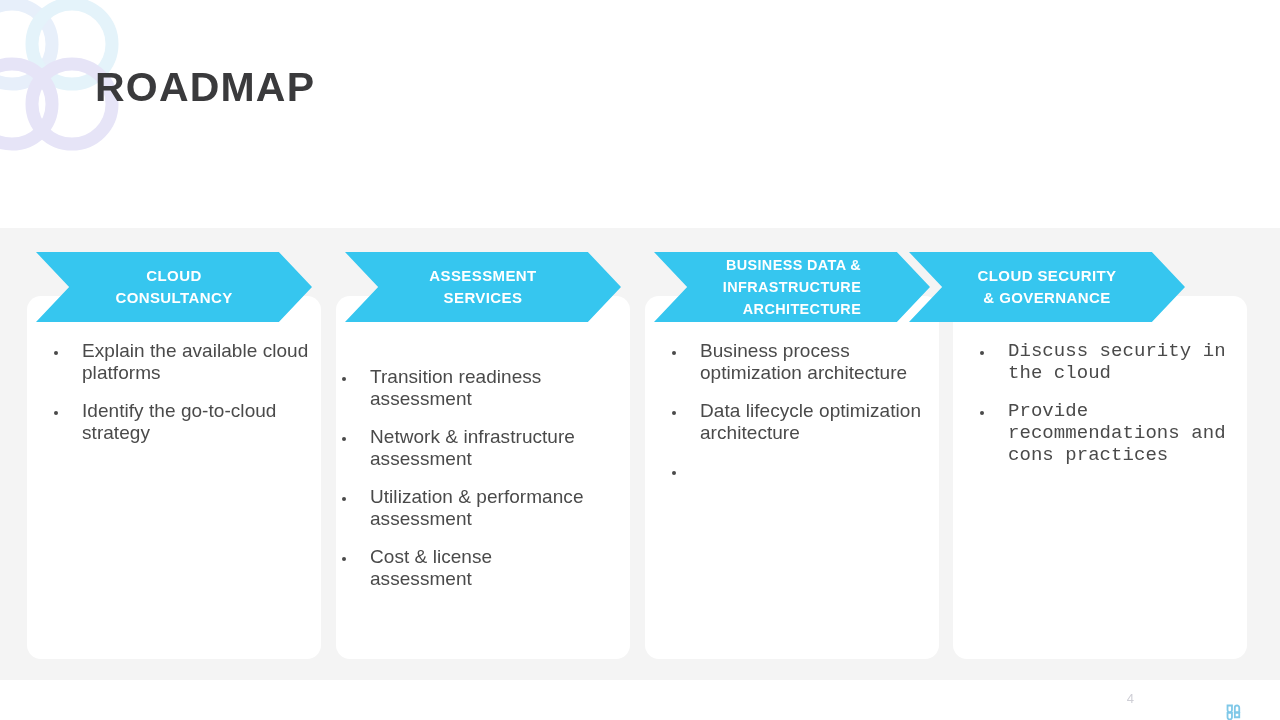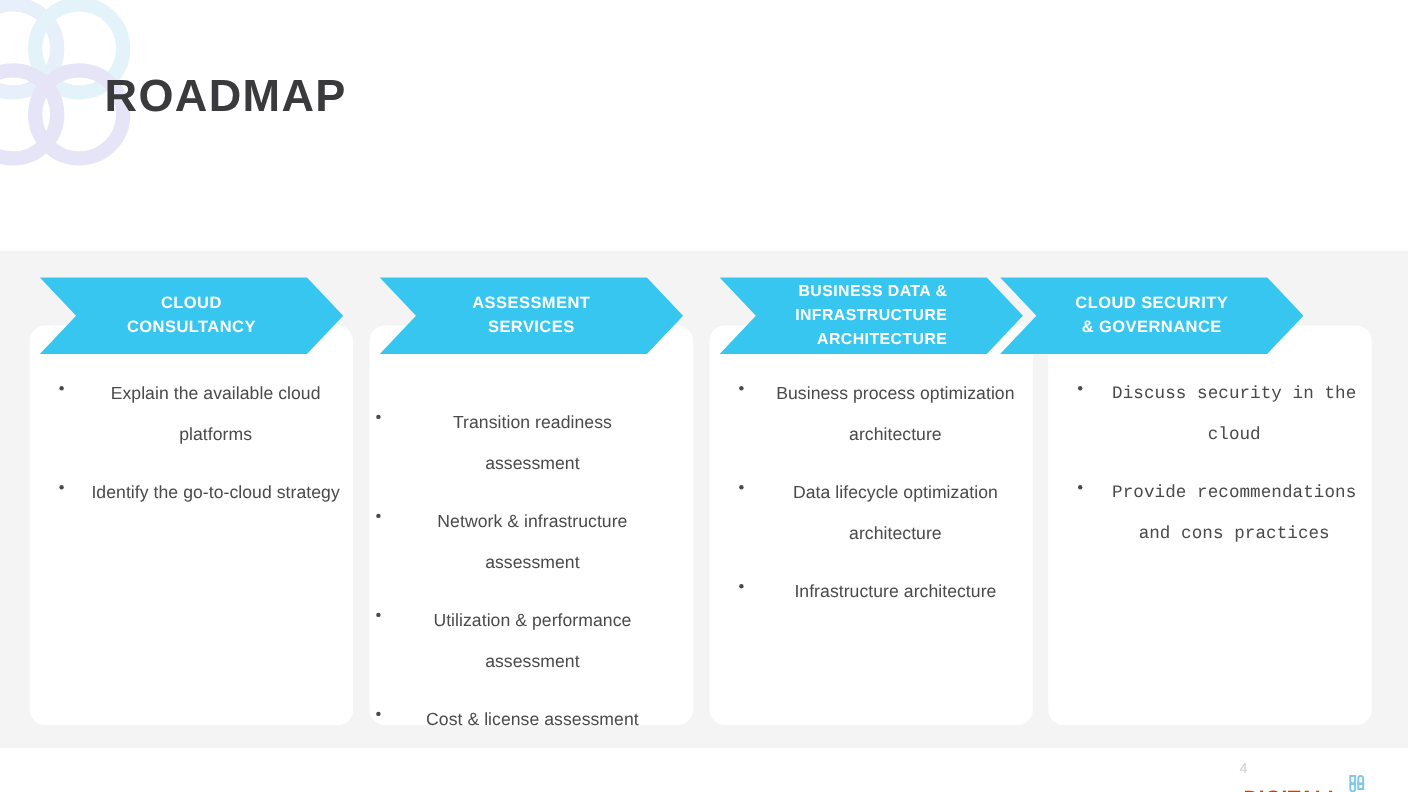--- a/index.html
+++ b/index.html
@@ -118,25 +118,24 @@
 
   .bullets.l1 { left: 40px; }
   .bullets.l2 { left: 328px; margin-top: 26px; }
   .bullets.l3 { left: 658px; }
   .bullets.l4 { left: 966px; font-family: Liberation Mono, monospace; }
 
   .bullet {
     position: relative;
     padding-left: 42px;
     margin-bottom: 16px;
-    font-size: 16px;
-    line-height: 37px;
+    font-size: 19px;
+    line-height: 22px;
     color: #4a4a4a;
     letter-spacing: 0.05px;
-    text-align: center;
   }
 
   .bullet .dot {
     position: absolute;
     left: 14px;
     top: 11px;
     width: 4px;
     height: 4px;
     border-radius: 50%;
     background: #4a4a4a;
@@ -230,21 +229,21 @@
 
     <div class="card c3"></div>
     <div class="banner b3">
       <span class="banner-text">BUSINESS DATA &amp;
 INFRASTRUCTURE
 ARCHITECTURE</span>
     </div>
     <ul class="bullets l3">
       <li class="bullet"><span class="dot"></span><span>Business process optimization architecture</span></li>
       <li class="bullet"><span class="dot"></span><span>Data lifecycle optimization architecture</span></li>
-      <li class="bullet"><span class="dot"></span><span>Infrastructure architecture</span></li>
+      <li class="bullet"><span class="dot"></span></li>
     </ul>
 
     <div class="card c4"></div>
     <div class="banner b4">
       <span class="banner-text">CLOUD SECURITY
 &amp; GOVERNANCE</span>
     </div>
     <ul class="bullets l4">
       <li class="bullet"><span class="dot"></span><span>Discuss security in the cloud</span></li>
       <li class="bullet"><span class="dot"></span><span>Provide recommendations and cons practices</span></li>

